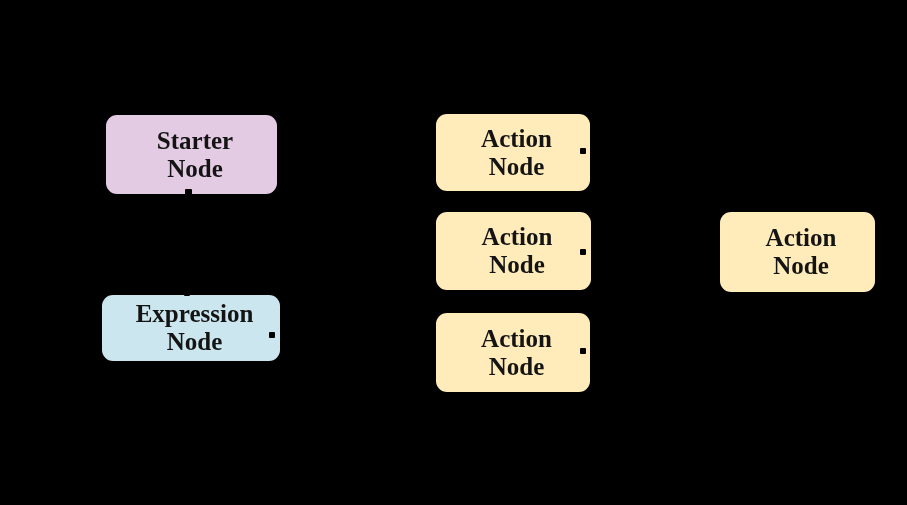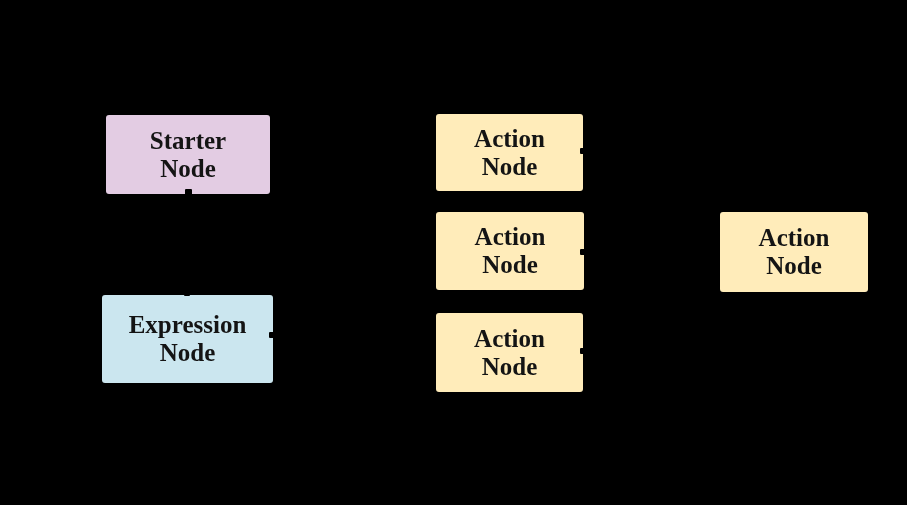--- a/index.html
+++ b/index.html
@@ -10,36 +10,37 @@
   .canvas {
     position: relative;
     width: 907px;
     height: 505px;
     background: #000000;
     overflow: hidden;
     font-family: "Liberation Serif", "DejaVu Serif", serif;
   }
   .node {
     position: absolute;
-    border-radius: 3px;
+    border-radius: 11px;
     display: flex;
     flex-direction: column;
     align-items: center;
     justify-content: center;
     text-align: center;
     font-weight: bold;
     font-size: 25px;
     line-height: 28px;
     color: #141414;
+    padding-left: 7px;
   }
   .node span { display: block; }
 
   
   #starter-node     { left: 106px; top: 115px; width: 164px; height: 79px; }
-  #expression-node  { left: 102px; top: 295px; width: 171px; height: 88px; }
+  #expression-node  { left: 102px; top: 295px; width: 171px; height: 66px; }
   #action-node-top    { left: 436px; top: 114px; width: 147px; height: 77px; }
   #action-node-middle { left: 436px; top: 212px; width: 148px; height: 78px; }
   #action-node-bottom { left: 436px; top: 313px; width: 147px; height: 79px; }
   #action-node-right  { left: 720px; top: 212px; width: 148px; height: 80px; }
 
   
   .edge-dot {
     position: absolute;
     background: #000000;
     border-radius: 1px;

